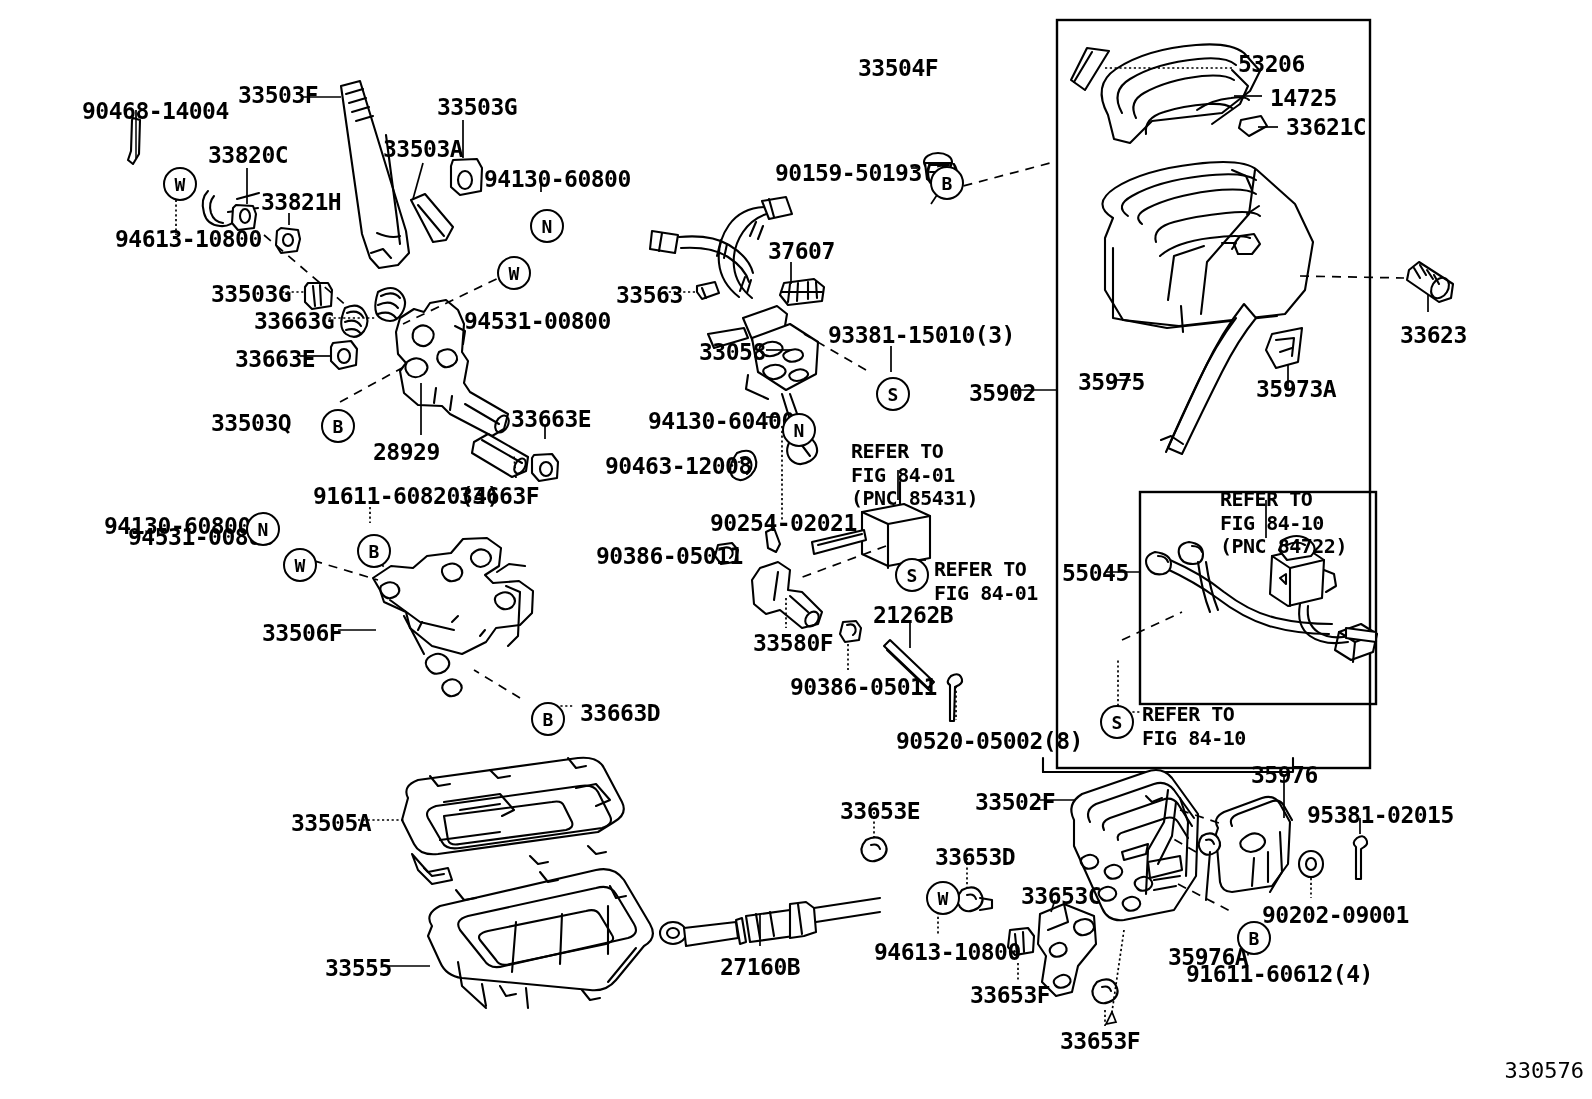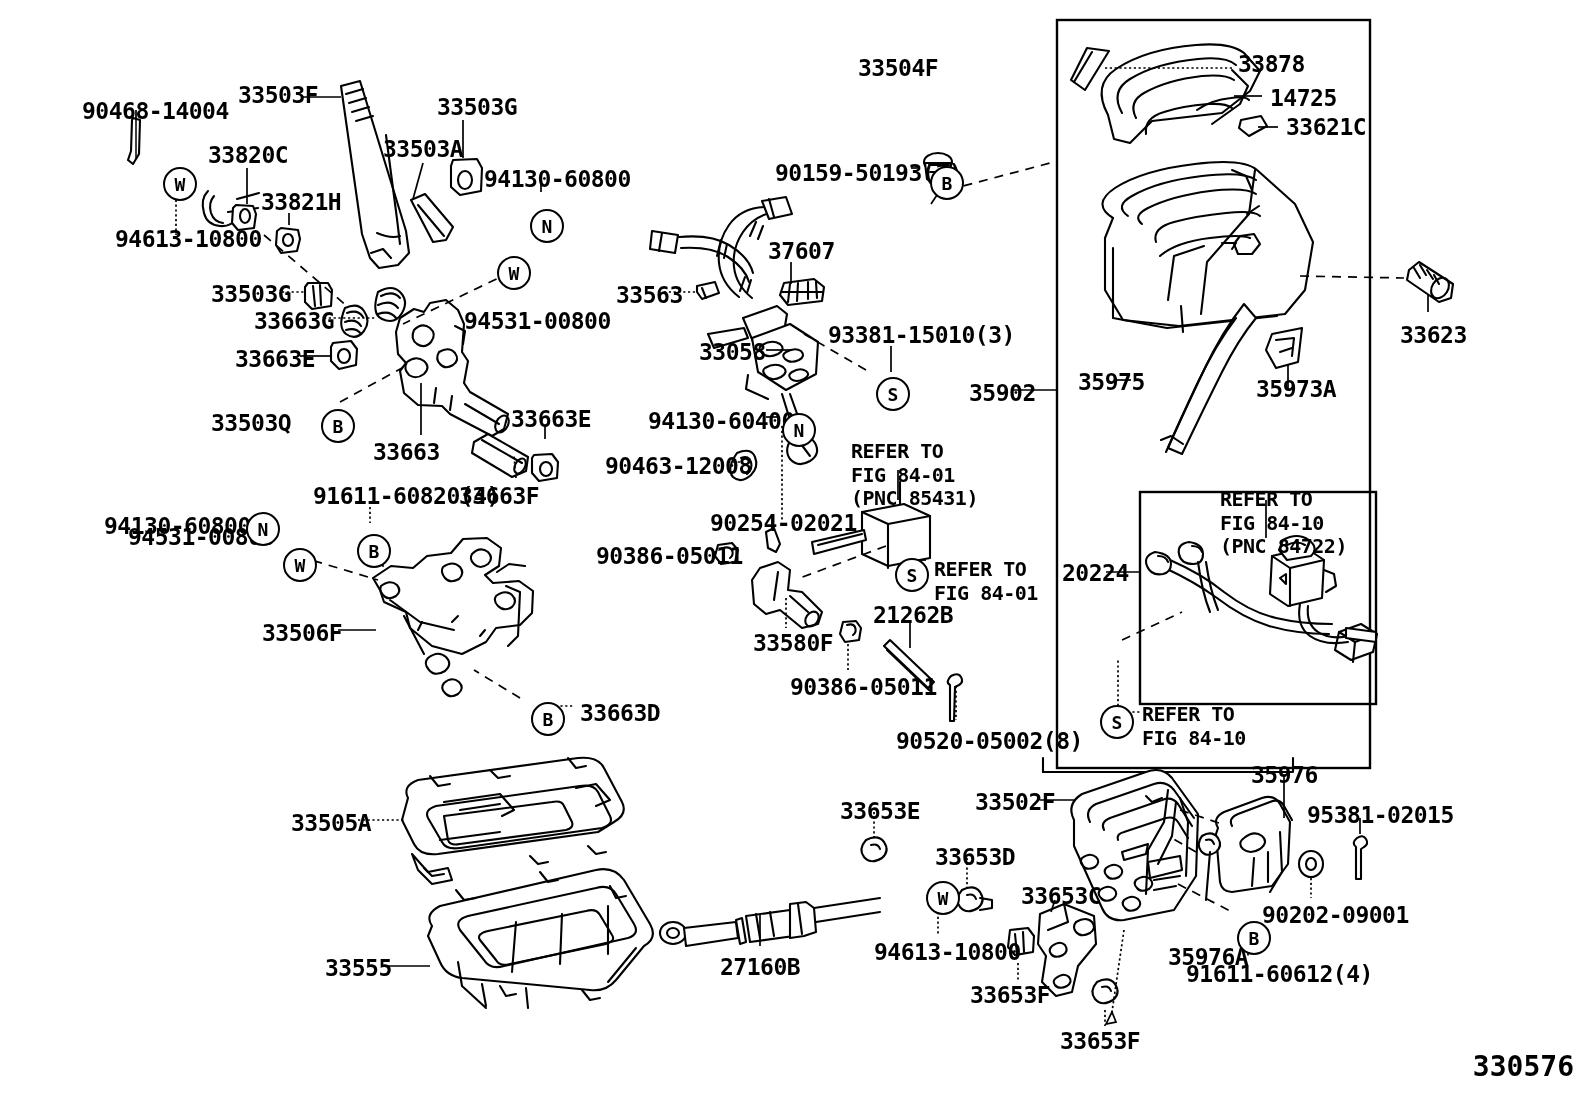--- a/index.html
+++ b/index.html
@@ -4,21 +4,21 @@
 <style>
   html,body{margin:0;padding:0;background:#fff;}
   body{width:1592px;height:1099px;position:relative;overflow:hidden;
        font-family:"DejaVu Sans Mono","Liberation Mono",monospace;color:#000;}
   #sheet{position:absolute;left:0;top:0;width:1592px;height:1099px;}
   svg#art{position:absolute;left:0;top:0;width:1592px;height:1099px;}
   .lbl{position:absolute;font-family:"DejaVu Sans Mono","Liberation Mono",monospace;
        font-size:23px;font-weight:bold;letter-spacing:-0.5px;white-space:nowrap;
        color:#000;line-height:1;}
   .lbl.fig{font-size:20px;font-weight:bold;line-height:1.18;white-space:pre;}
-  .figno{position:absolute;right:18px;bottom:16px;font-size:28px;font-weight:bold;
+  .figno{position:absolute;right:8px;bottom:16px;font-size:22px;font-weight:normal;
          font-family:"DejaVu Sans Mono","Liberation Mono",monospace;letter-spacing:0px;}
   .circ{position:absolute;width:30px;height:30px;border:2.2px solid #000;border-radius:50%;
         display:flex;align-items:center;justify-content:center;font-size:18px;font-weight:bold;
         font-family:"DejaVu Sans Mono","Liberation Mono",monospace;background:#fff;}
 </style>
 </head>
 <body>
 
 <div id="sheet">
 
@@ -491,21 +491,21 @@
 <div class="lbl" style="left:208px;top:144px">33820C</div>
 <div class="lbl" style="left:383px;top:138px">33503A</div>
 <div class="lbl" style="left:484px;top:168px">94130-60800</div>
 <div class="lbl" style="left:261px;top:191px">33821H</div>
 <div class="lbl" style="left:115px;top:228px">94613-10800</div>
 <div class="lbl" style="left:211px;top:283px">33503G</div>
 <div class="lbl" style="left:254px;top:310px">33663G</div>
 <div class="lbl" style="left:464px;top:310px">94531-00800</div>
 <div class="lbl" style="left:235px;top:348px">33663E</div>
 <div class="lbl" style="left:211px;top:412px">33503Q</div>
-<div class="lbl" style="left:373px;top:441px">33663</div>
+<div class="lbl" style="left:373px;top:441px">28929</div>
 <div class="lbl" style="left:511px;top:408px">33663E</div>
 <div class="lbl" style="left:313px;top:485px">91611-60820(4)</div>
 <div class="lbl" style="left:459px;top:485px">33663F</div>
 <div class="lbl" style="left:104px;top:515px">94130-60800</div>
 <div class="lbl" style="left:128px;top:526px">94531-00800</div>
 <div class="lbl" style="left:262px;top:622px">33506F</div>
 <div class="lbl" style="left:580px;top:702px">33663D</div>
 <div class="lbl" style="left:858px;top:57px">33504F</div>
 <div class="lbl" style="left:775px;top:162px">90159-50193(3)</div>
 <div class="lbl" style="left:768px;top:240px">37607</div>
@@ -513,28 +513,28 @@
 <div class="lbl" style="left:828px;top:324px">93381-15010(3)</div>
 <div class="lbl" style="left:699px;top:341px">33058</div>
 <div class="lbl" style="left:648px;top:410px">94130-60400</div>
 <div class="lbl" style="left:605px;top:455px">90463-12008</div>
 <div class="lbl" style="left:710px;top:512px">90254-02021</div>
 <div class="lbl" style="left:596px;top:545px">90386-05011</div>
 <div class="lbl" style="left:753px;top:632px">33580F</div>
 <div class="lbl" style="left:873px;top:604px">21262B</div>
 <div class="lbl" style="left:790px;top:676px">90386-05011</div>
 <div class="lbl" style="left:896px;top:730px">90520-05002(8)</div>
-<div class="lbl" style="left:1238px;top:53px">33878</div>
+<div class="lbl" style="left:1238px;top:53px">53206</div>
 <div class="lbl" style="left:1270px;top:87px">14725</div>
 <div class="lbl" style="left:1286px;top:116px">33621C</div>
 <div class="lbl" style="left:1400px;top:324px">33623</div>
 <div class="lbl" style="left:969px;top:382px">35902</div>
 <div class="lbl" style="left:1078px;top:371px">35975</div>
 <div class="lbl" style="left:1256px;top:378px">35973A</div>
-<div class="lbl" style="left:1062px;top:562px">20224</div>
+<div class="lbl" style="left:1062px;top:562px">55045</div>
 <div class="lbl" style="left:291px;top:812px">33505A</div>
 <div class="lbl" style="left:325px;top:957px">33555</div>
 <div class="lbl" style="left:720px;top:956px">27160B</div>
 <div class="lbl" style="left:840px;top:800px">33653E</div>
 <div class="lbl" style="left:975px;top:791px">33502F</div>
 <div class="lbl" style="left:1251px;top:764px">35976</div>
 <div class="lbl" style="left:1307px;top:804px">95381-02015</div>
 <div class="lbl" style="left:935px;top:846px">33653D</div>
 <div class="lbl" style="left:1021px;top:885px">33653C</div>
 <div class="lbl" style="left:1262px;top:904px">90202-09001</div>

